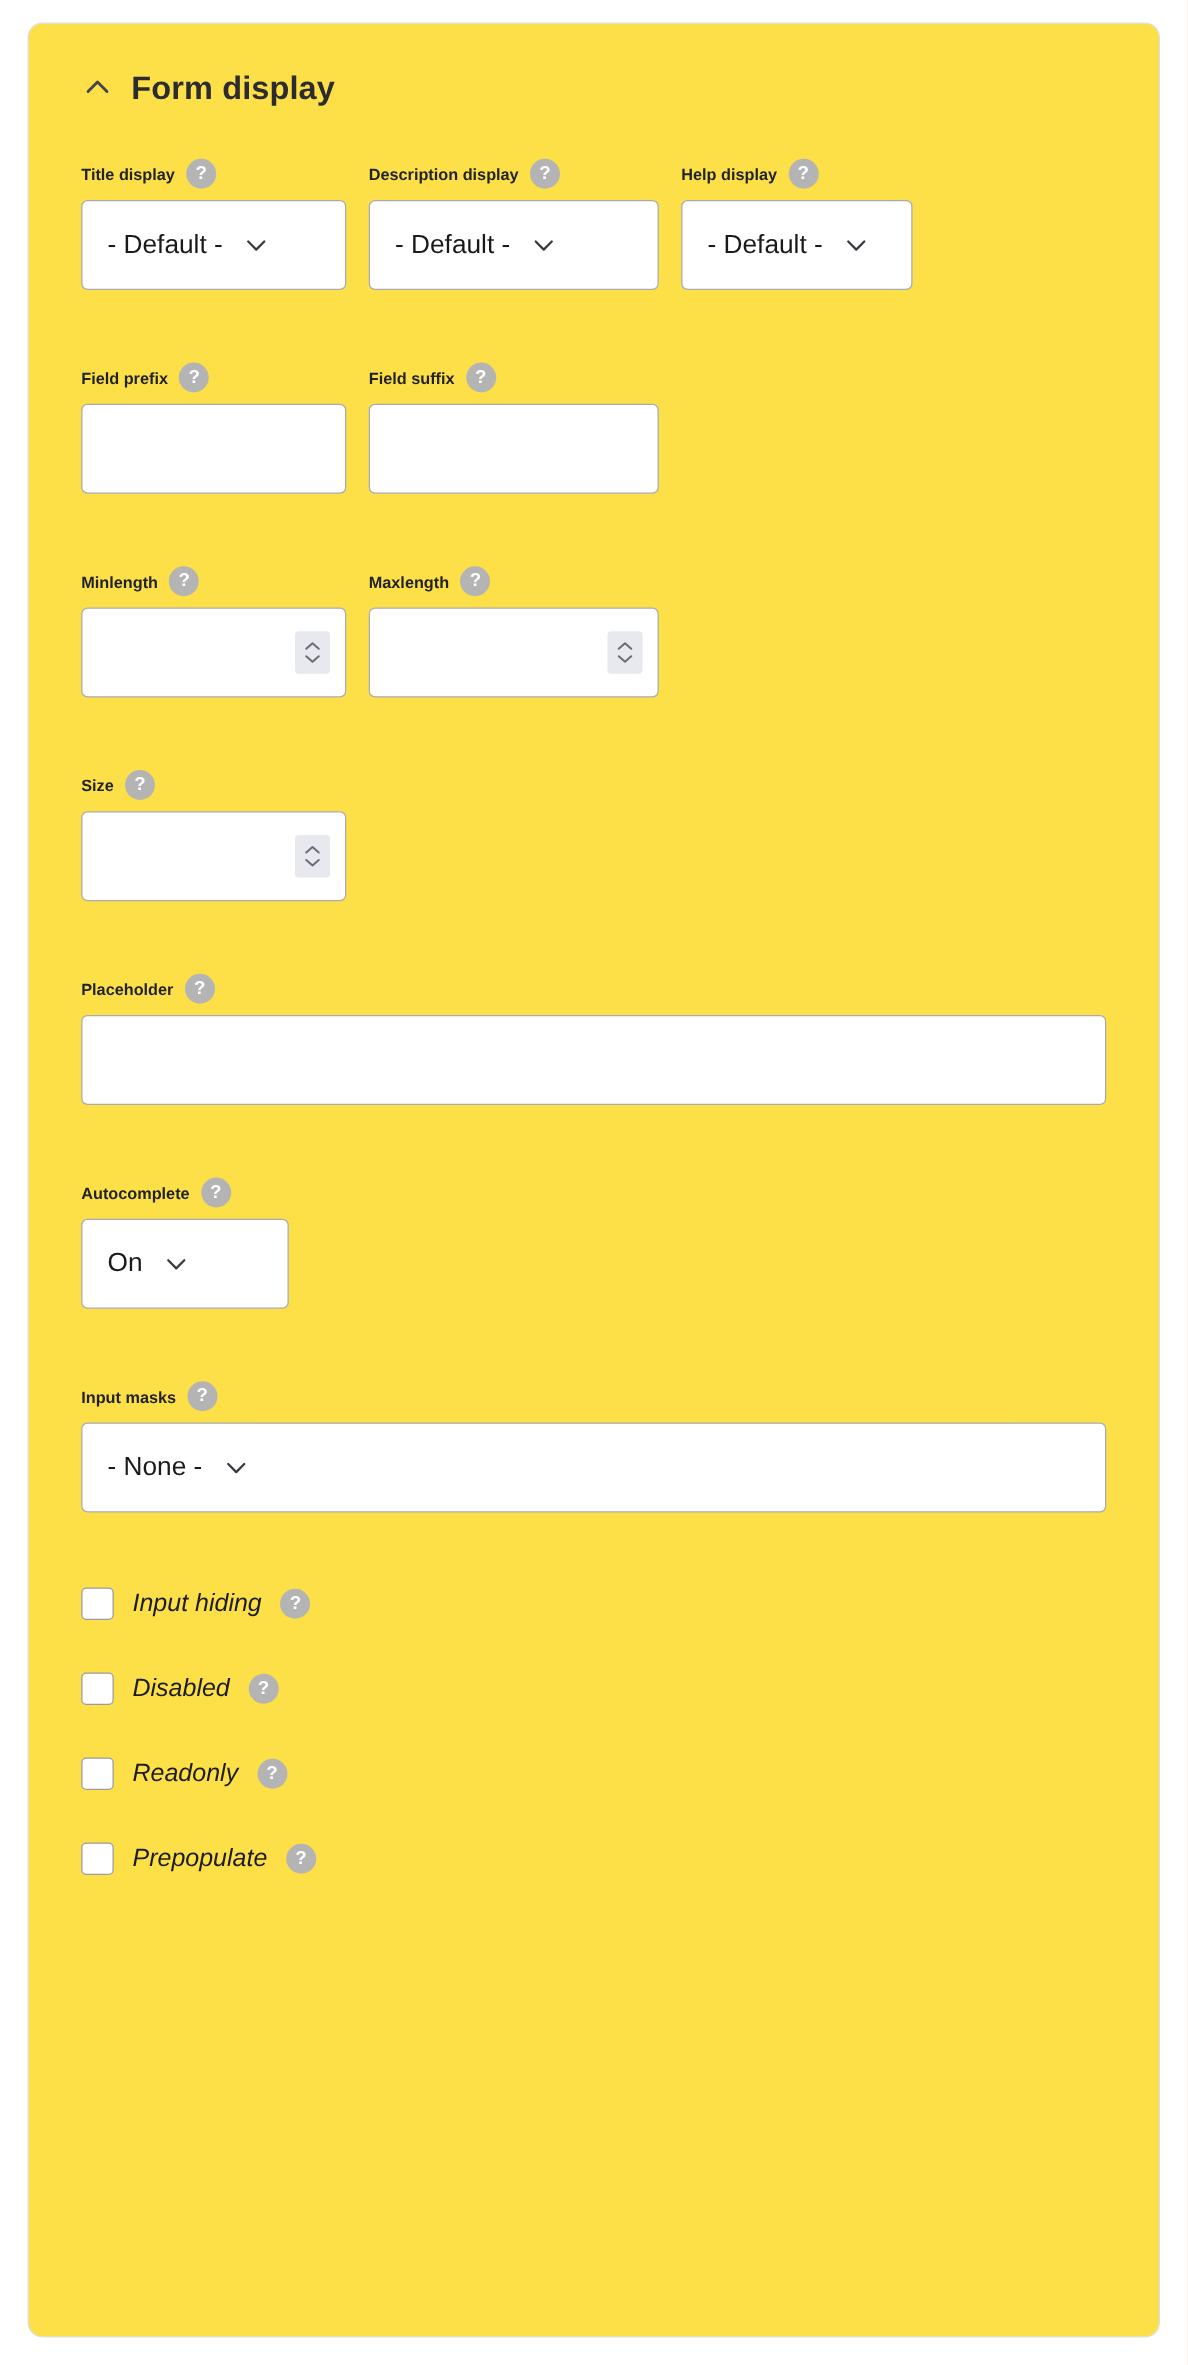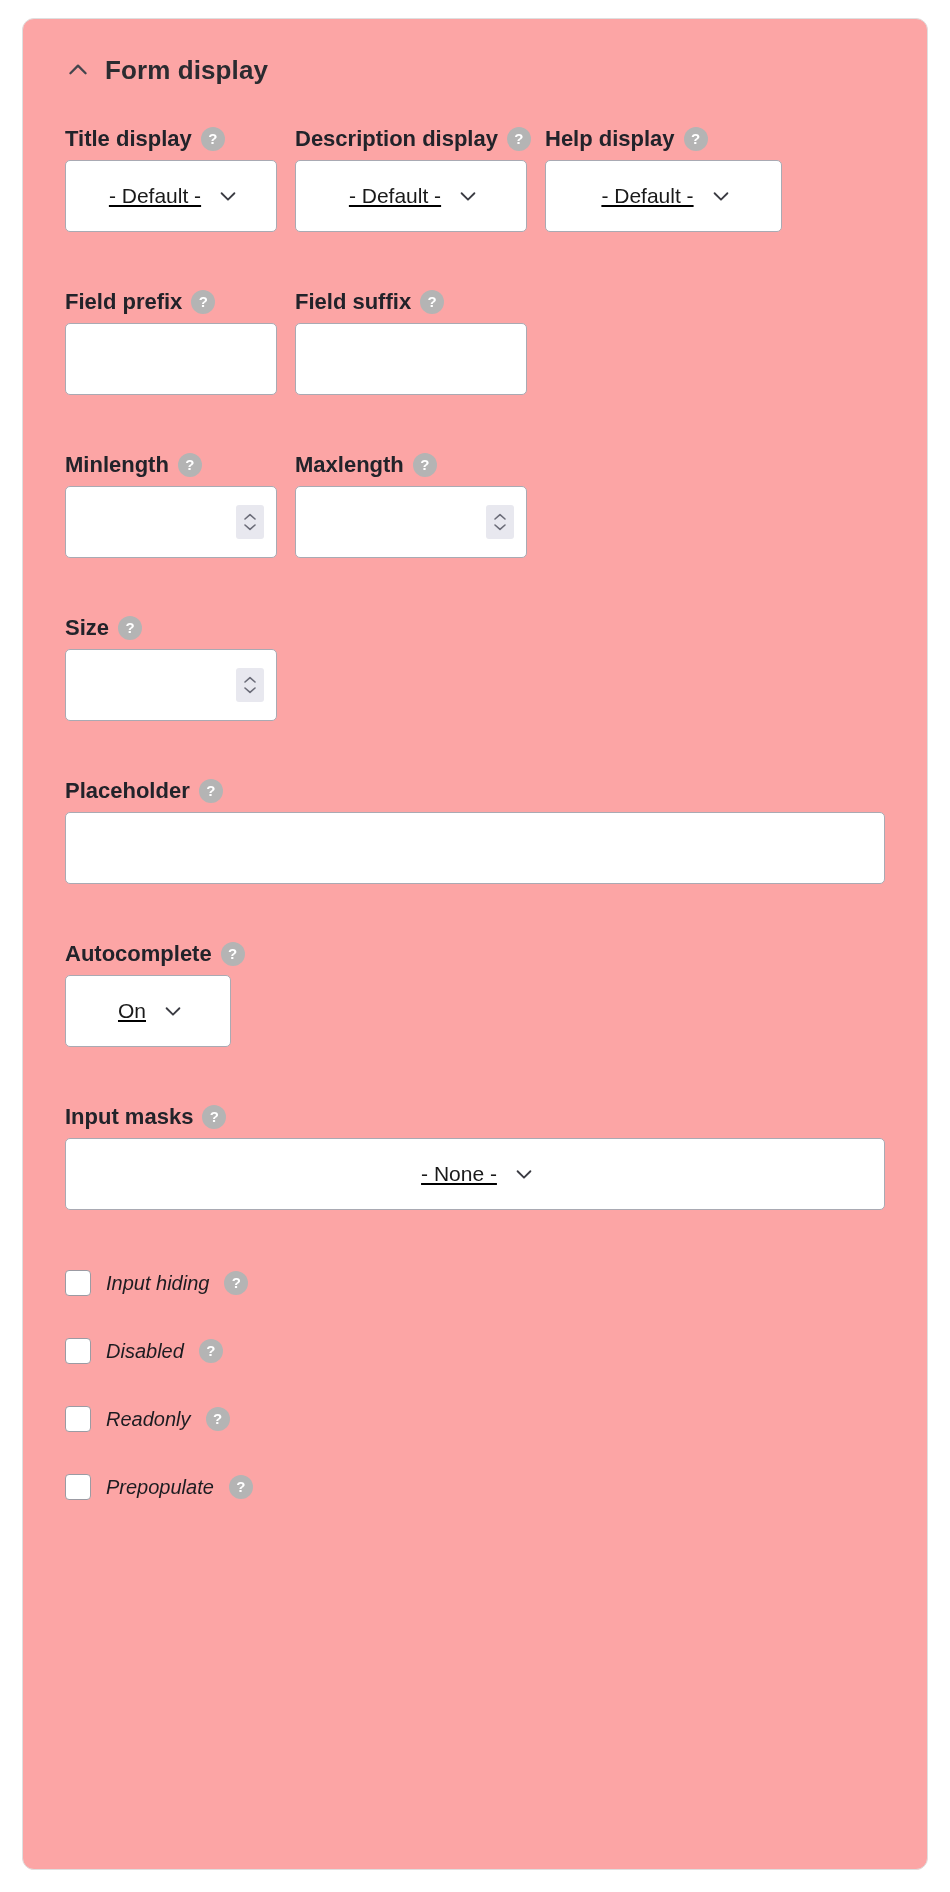--- a/index.html
+++ b/index.html
@@ -11,21 +11,21 @@
   }
 
   body {
     padding: 18px 22px 22px 22px;
     -webkit-font-smoothing: antialiased;
   }
 
   .panel {
     width: 906px;
     min-height: 1852px;
-    background: #fca5a5;
+    background: #fde047;
     border: 1px solid #dfdfdf;
     border-radius: 12px;
     padding: 32px 42px 40px 42px;
     position: relative;
   }
 
   
   .panel-header {
     display: flex;
     align-items: center;
@@ -57,21 +57,21 @@
   .field { display: block; }
 
   .field-label {
     display: flex;
     align-items: center;
     gap: 9px;
     margin-bottom: 9px;
     height: 24px;
   }
   .field-label .lbl {
-    font-size: 22px;
+    font-size: 13px;
     font-weight: 700;
     color: #22232a;
     white-space: nowrap;
     line-height: 1;
   }
 
   
   .help-icon {
     width: 24px;
     height: 24px;
@@ -96,23 +96,22 @@
     border: 1px solid #a9aab3;
     border-radius: 5px;
     height: 72px;
     display: flex;
     align-items: center;
     position: relative;
   }
 
   .select-box {
     padding: 0 14px 0 20px;
-    justify-content: center;
+    justify-content: flex-start;
     cursor: pointer;
-    text-decoration: underline;
   }
   .select-value {
     font-size: 21px;
     color: #1a1a1a;
     white-space: nowrap;
   }
   .chev-down {
     width: 22px;
     height: 22px;
     flex: 0 0 22px;
@@ -137,21 +136,21 @@
     justify-content: center;
     gap: 2px;
     cursor: pointer;
     margin-right: 2px;
   }
   .spinner svg { display: block; }
 
   
   .w-col   { width: 212px; }   
   .w-col2  { width: 232px; }
-  .w-help  { width: 237px; }
+  .w-help  { width: 185px; }
   .w-full  { width: 845px; }
   .w-auto  { width: 166px; }
 
   .gap-a { margin-bottom: 58px; }
   .gap-b { margin-bottom: 60px; }
 
   
   .check-row {
     display: flex;
     align-items: center;

